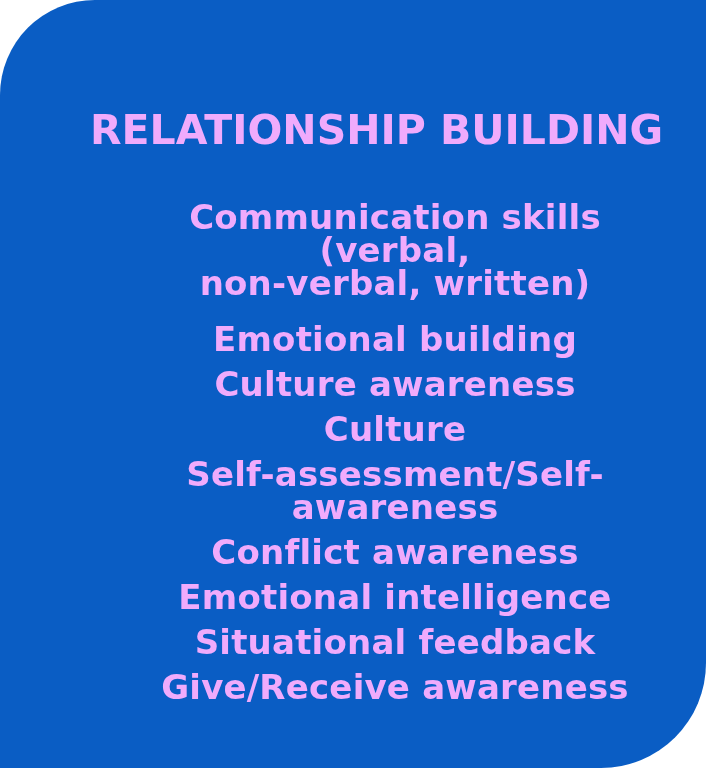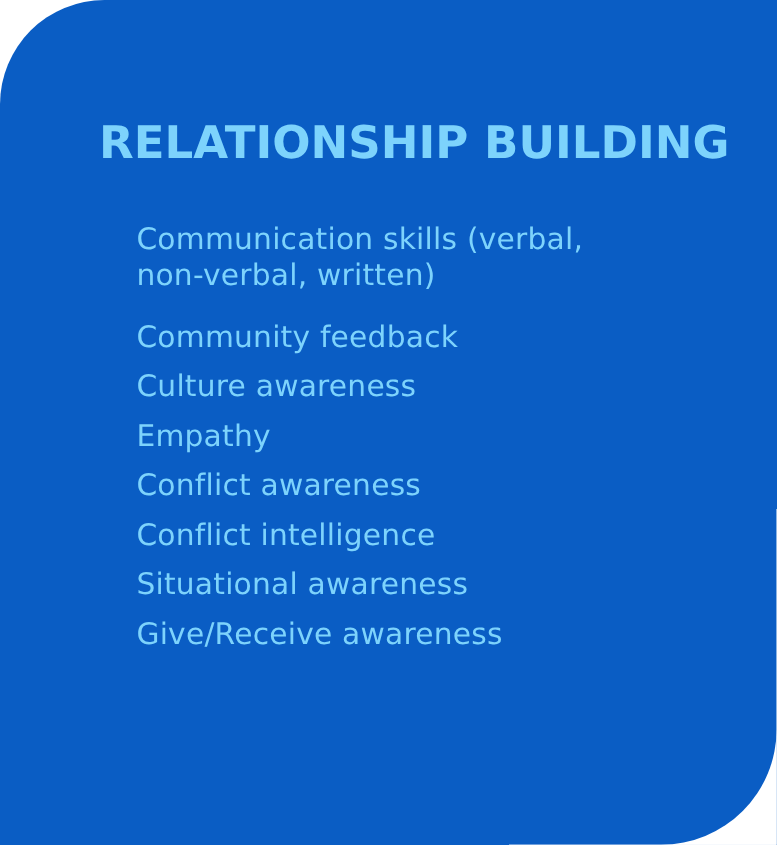--- a/index.html
+++ b/index.html
@@ -14,56 +14,58 @@
     height: 768px;
     overflow: hidden;
   }
   .card {
     position: absolute;
     inset: 0;
     background: #0A5DC4;
     border-radius: 95px 0 105px 0;
     box-sizing: border-box;
     padding: 108px 40px 0 90px;
-    color: #7dd3fc;
+    color: #f0abfc;
   }
   .card-title {
     font-size: 41px;
     font-weight: 700;
     line-height: 1.1;
     letter-spacing: 0px;
     margin: 0 0 0 0;
     white-space: nowrap;
   }
   .skill-list {
     margin: 48px 0 0 34px;
   }
   .skill-item {
-    font-size: 27px;
-    font-weight: 400;
+    font-size: 34px;
+    font-weight: 700;
     line-height: 33px;
     margin-bottom: 12px;
     white-space: pre-line;
     letter-spacing: 0.2px;
+    text-align: center;
   }
   .skill-item.multiline {
     margin-bottom: 23px;
   }
 </style>
 </head>
 <body>
 
 <div class="stage">
   <div class="card">
     <h1 class="card-title">RELATIONSHIP BUILDING</h1>
     <div class="skill-list">
         <div class="skill-item multiline">Communication skills (verbal,
 non-verbal, written)</div>
-        <div class="skill-item">Community feedback</div>
+        <div class="skill-item">Emotional building</div>
         <div class="skill-item">Culture awareness</div>
-        <div class="skill-item">Empathy</div>
+        <div class="skill-item">Culture</div>
+        <div class="skill-item">Self-assessment/Self-awareness</div>
         <div class="skill-item">Conflict awareness</div>
-        <div class="skill-item">Conflict intelligence</div>
-        <div class="skill-item">Situational awareness</div>
+        <div class="skill-item">Emotional intelligence</div>
+        <div class="skill-item">Situational feedback</div>
         <div class="skill-item">Give/Receive awareness</div>
       </div>
   </div>
 </div>
 
 </body></html>

